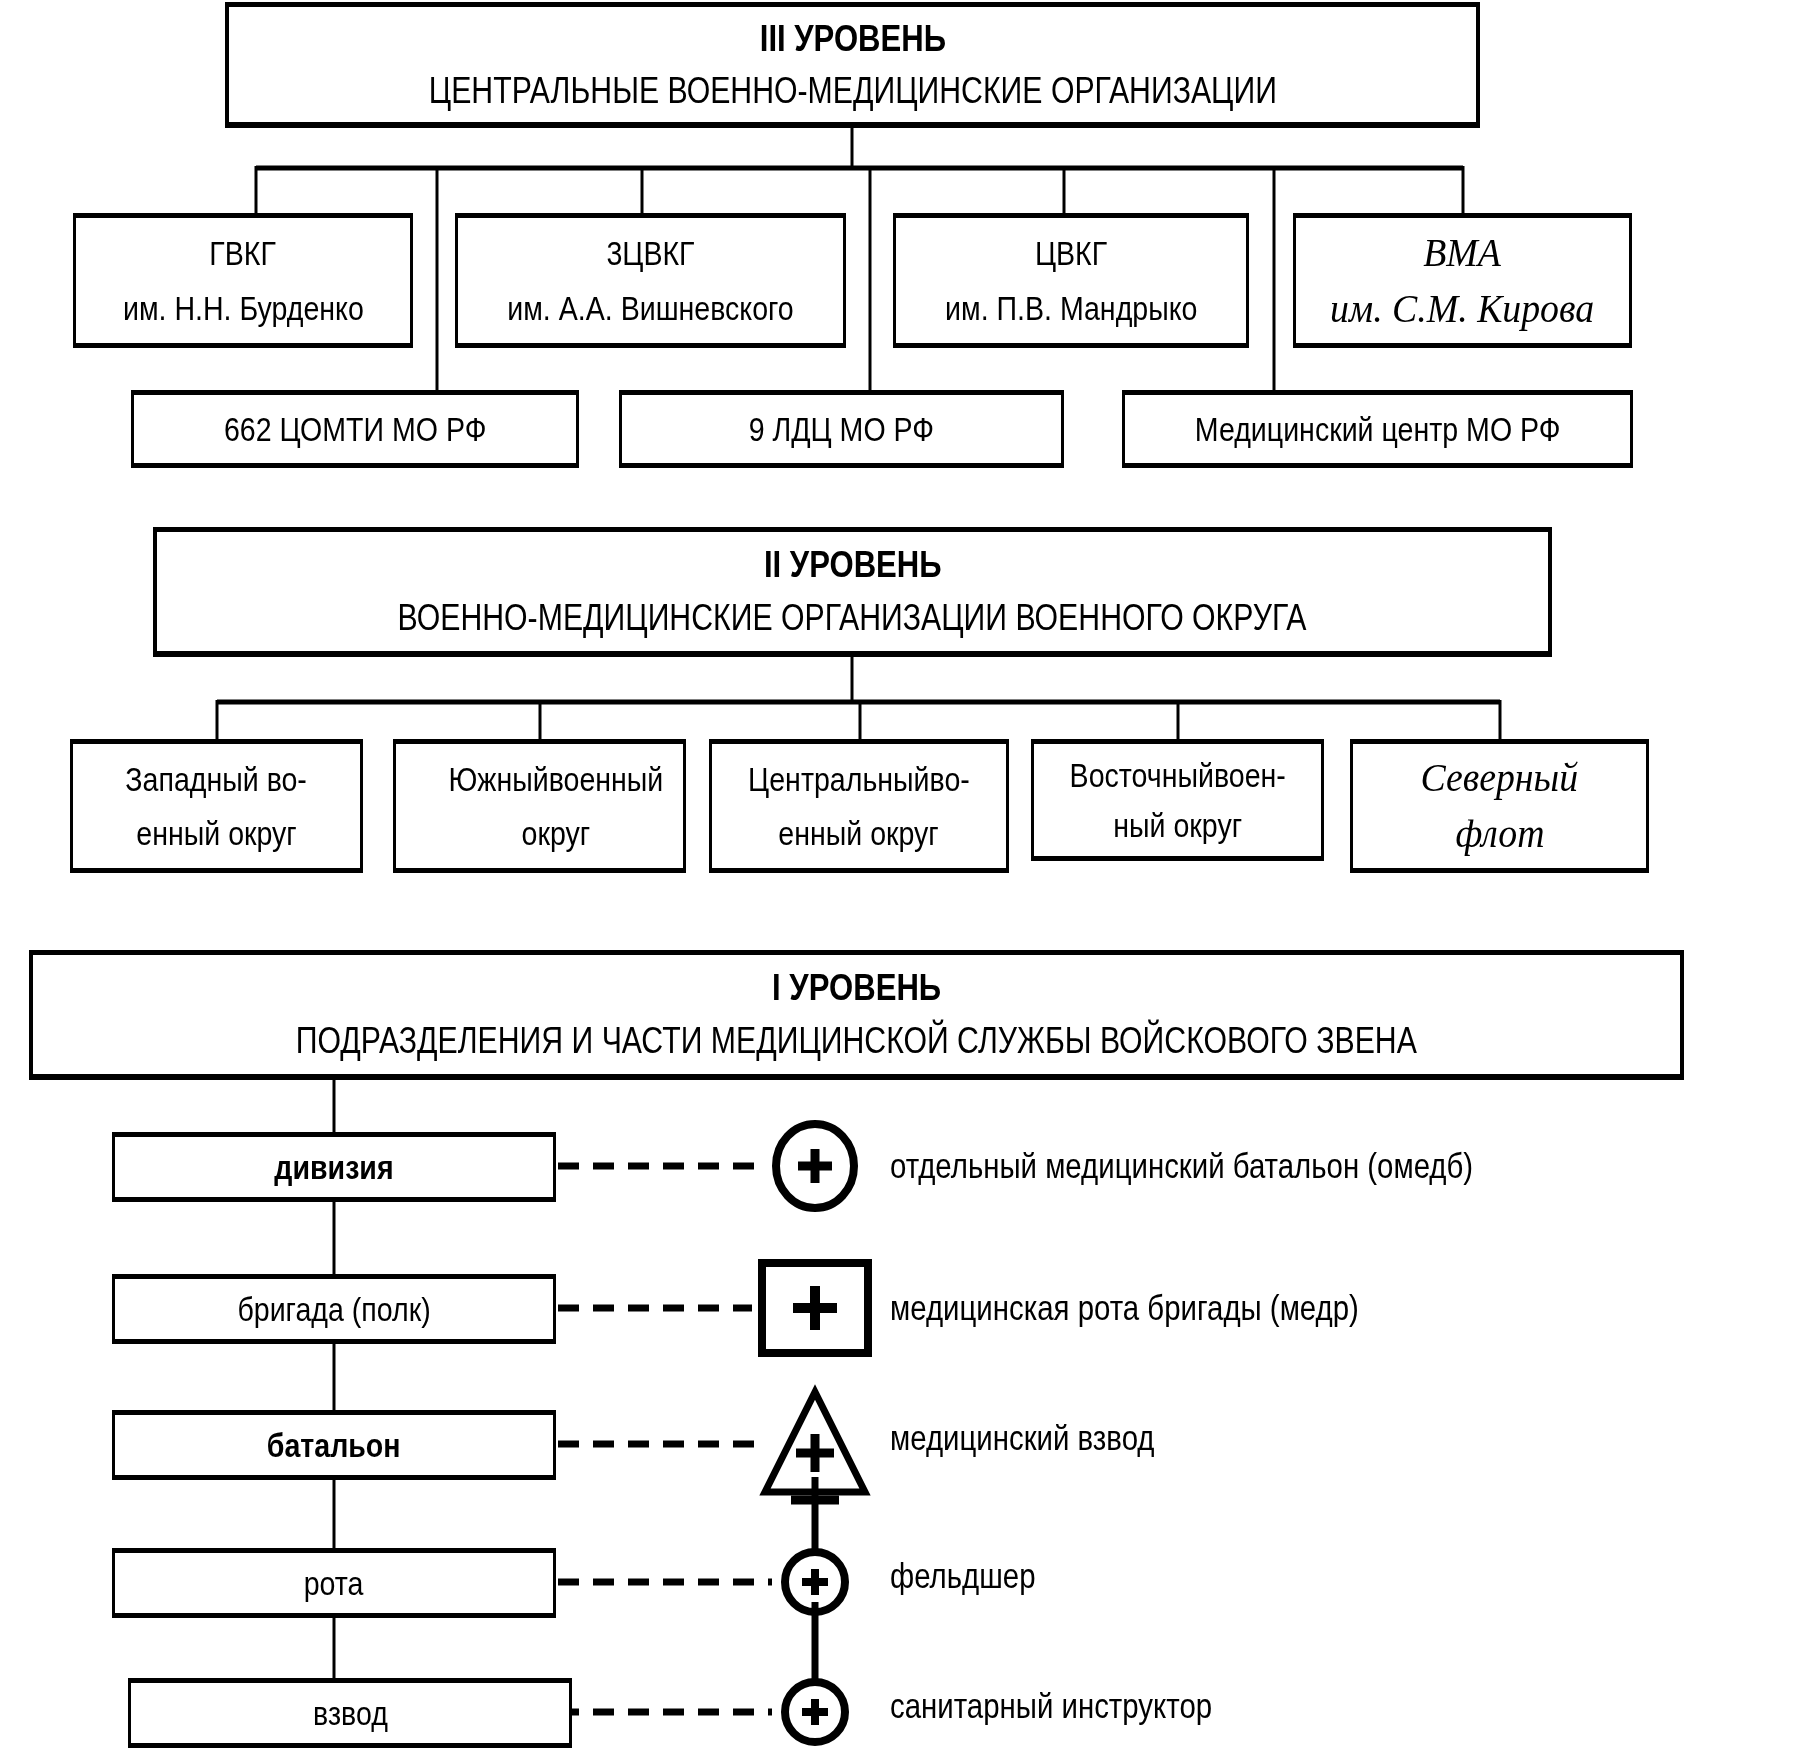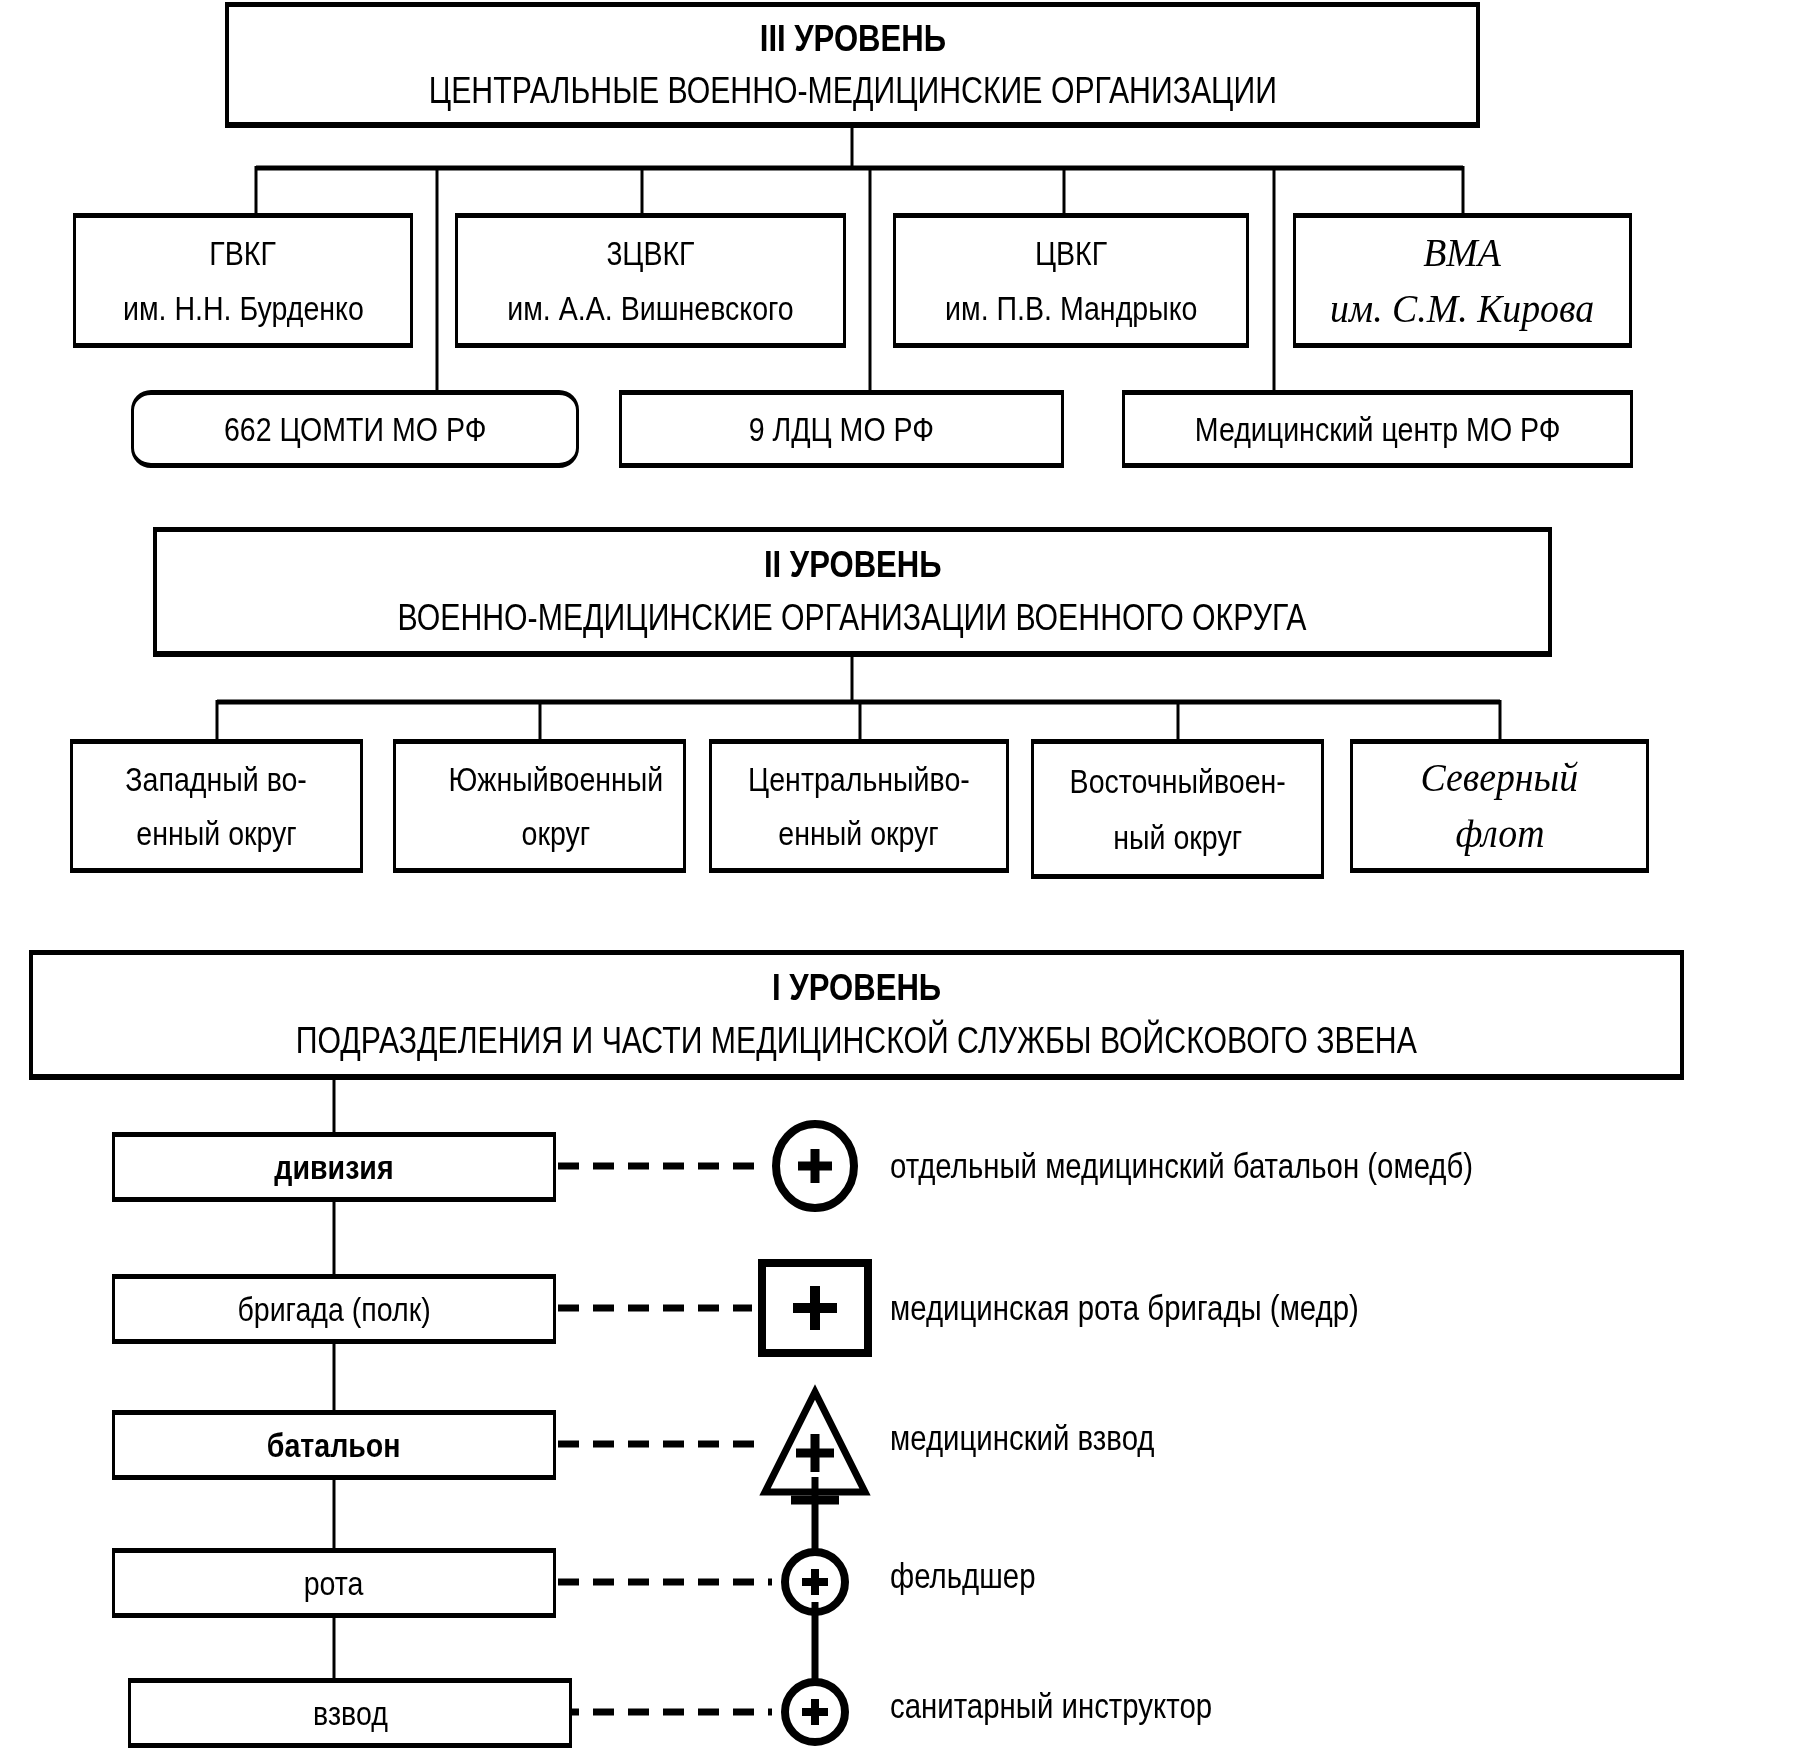--- a/index.html
+++ b/index.html
@@ -114,21 +114,21 @@
   </div>
   <div class="box" style="left:893px;top:213px;width:356px;height:135px;">
     <span class="t">ЦВКГ</span>
     <span class="t">им. П.В. Мандрыко</span>
   </div>
   <div class="box" style="left:1293px;top:213px;width:339px;height:135px;">
     <span class="t ser">ВМА</span>
     <span class="t ser">им. С.М. Кирова</span>
   </div>
 
-  <div class="box single" style="left:131px;top:390px;width:448px;height:78px;border-radius:20px;">
+  <div class="box single" style="left:131px;top:390px;width:448px;height:78px;">
     <span class="t">662 ЦОМТИ МО РФ</span>
   </div>
   <div class="box single" style="left:619px;top:390px;width:445px;height:78px;">
     <span class="t">9 ЛДЦ МО РФ</span>
   </div>
   <div class="box single" style="left:1122px;top:390px;width:511px;height:78px;">
     <span class="t">Медицинский центр МО РФ</span>
   </div>
 
   <div class="box hdr" style="left:153px;top:527px;width:1399px;height:130px;">
@@ -141,21 +141,21 @@
     <span class="t">енный округ</span>
   </div>
   <div class="box" style="left:393px;top:739px;width:293px;height:134px;padding-left:32px;">
     <span class="t">Южныйвоенный</span>
     <span class="t">округ</span>
   </div>
   <div class="box" style="left:709px;top:739px;width:300px;height:134px;">
     <span class="t">Центральныйво-</span>
     <span class="t">енный округ</span>
   </div>
-  <div class="box" style="left:1031px;top:739px;width:293px;height:140px;">
+  <div class="box" style="left:1031px;top:739px;width:293px;height:122px;">
     <span class="t">Восточныйвоен-</span>
     <span class="t">ный округ</span>
   </div>
   <div class="box" style="left:1350px;top:739px;width:299px;height:134px;">
     <span class="t ser">Северный</span>
     <span class="t ser">флот</span>
   </div>
 
   <div class="box hdr" style="left:29px;top:950px;width:1655px;height:130px;">
     <span class="t b">I УРОВЕНЬ</span>

